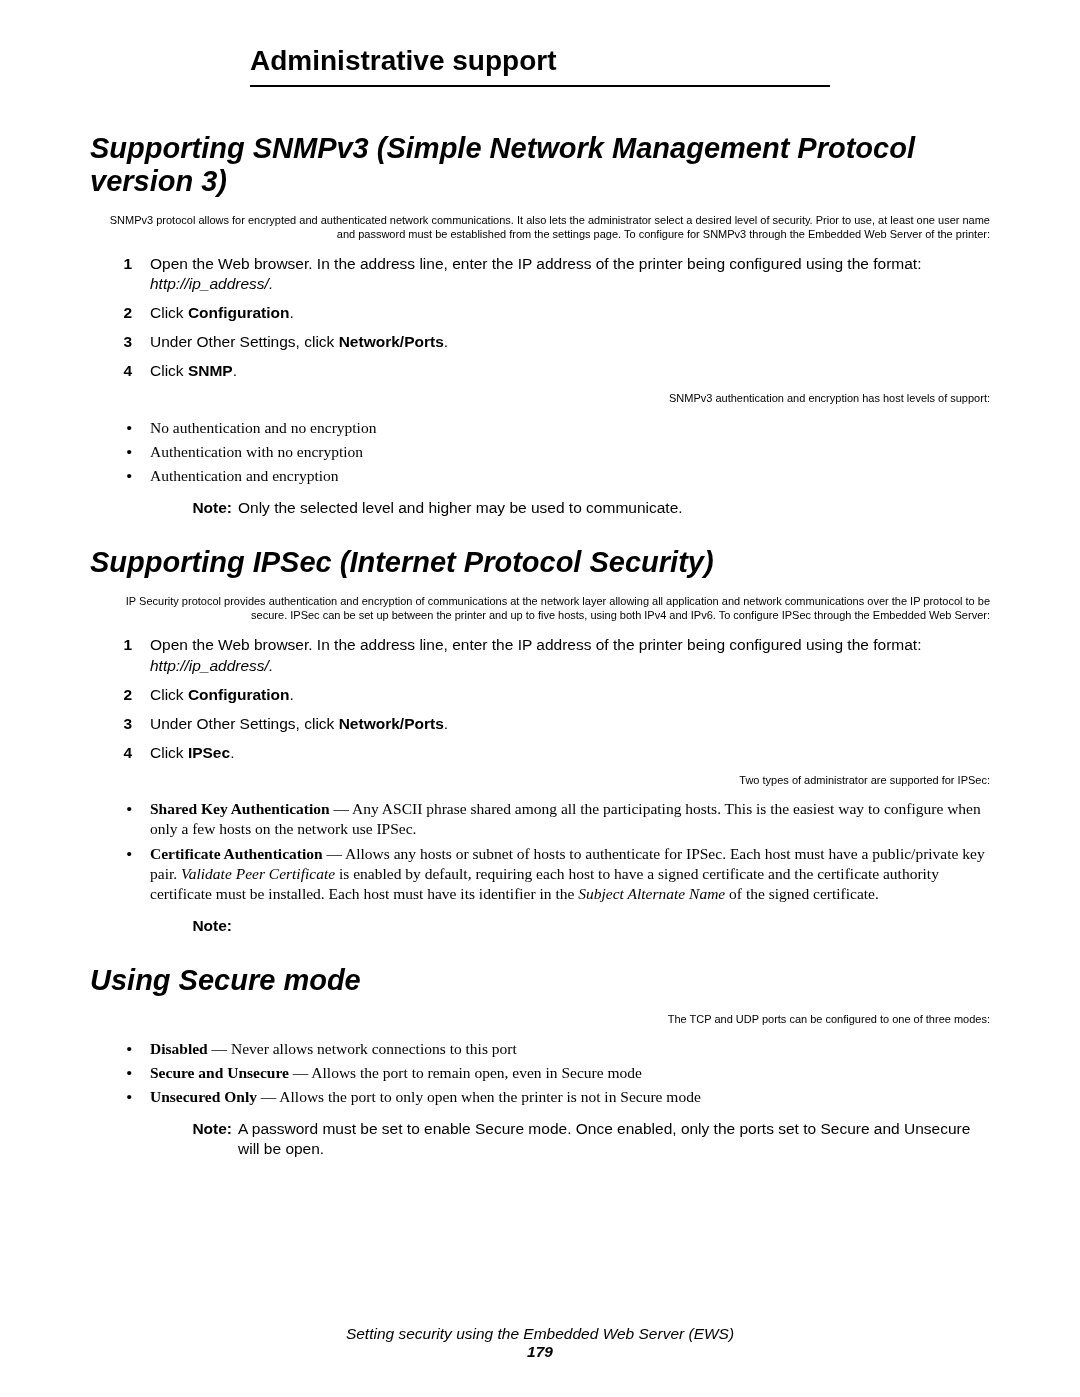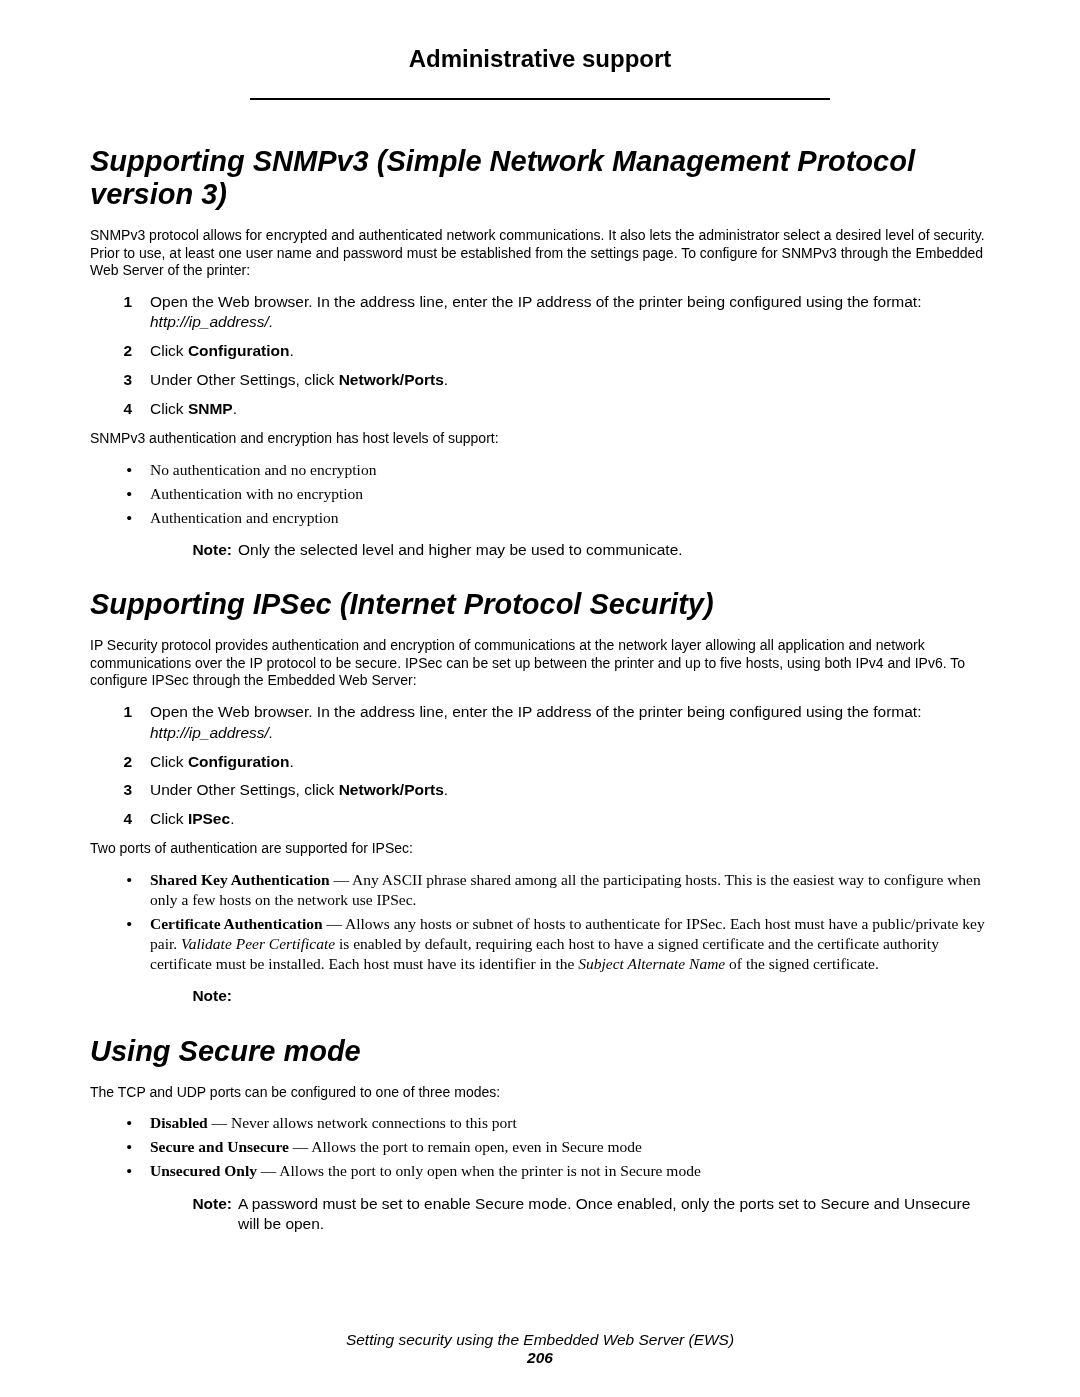--- a/index.html
+++ b/index.html
@@ -4,40 +4,40 @@
 <style>
   * { box-sizing: border-box; margin: 0; padding: 0; }
   html, body { width: 1080px; height: 1397px; background: #fff; }
   body {
     font-family: Arial, Helvetica, sans-serif;
     color: #000;
     padding: 45px 90px 30px 90px;
     position: relative;
   }
   .page-header {
-    text-align: center;
-    font-weight: bold;
-    font-size: 24px;
-    padding-bottom: 25px;
+    text-align: left;
+    font-weight: bold;
+    font-size: 28px;
+    padding-bottom: 8px;
     width: 580px;
     margin: 0 auto 45px auto;
     border-bottom: 2px solid #000;
   }
   h2.section {
     font-style: italic;
     font-weight: bold;
     font-size: 29px;
     margin-top: 28px;
     margin-bottom: 16px;
   }
   p.body {
-    font-size: 14px;
+    font-size: 11px;
     line-height: 1.25;
     margin-bottom: 12px;
-    text-align: left;
+    text-align: right;
   }
   ol.steps {
     list-style: none;
     margin: 8px 0 10px 0;
   }
   ol.steps li {
     font-size: 15.5px;
     line-height: 1.35;
     margin-bottom: 8px;
     display: flex;
@@ -78,21 +78,21 @@
   .note-row .label {
     font-weight: bold;
     width: 148px;
     text-align: right;
     padding-right: 6px;
     flex-shrink: 0;
   }
   .note-row .ntxt { flex: 1; }
   .footer {
     position: absolute;
-    bottom: 30px;
+    bottom: 36px;
     left: 0; right: 0;
     text-align: center;
     font-size: 15.5px;
   }
   .footer .ft { font-style: italic; }
   .footer .pg { font-weight: bold; font-style: italic; }
 </style>
 </head>
 <body>
 
@@ -151,21 +151,21 @@
     </li>
   <li>
       <span class="num">3</span>
       <span class="txt"><span>Under Other Settings, click </span><span class="bold">Network/Ports</span>.</span>
     </li>
   <li>
       <span class="num">4</span>
       <span class="txt"><span>Click </span><span class="bold">IPSec</span>.</span>
     </li>
 </ol>
-<p class="body">Two ports of authentication are supported for IPSec:</p>
+<p class="body">Two types of administrator are supported for IPSec:</p>
 <ul class="bullets">
   <li>
       <span class="dot">•</span>
       <span class="txt"><span class="bold">Shared Key Authentication</span><span> — Any ASCII phrase shared among all the participating hosts. This is the easiest way to configure when only a few hosts on the network use IPSec.</span></span>
     </li>
   <li>
       <span class="dot">•</span>
       <span class="txt"><span class="bold">Certificate Authentication</span><span> — Allows any hosts or subnet of hosts to authenticate for IPSec. Each host must have a public/private key pair. </span><span class="italic">Validate Peer Certificate</span><span> is enabled by default, requiring each host to have a signed certificate and the certificate authority certificate must be installed. Each host must have its identifier in the </span><span class="italic">Subject Alternate Name</span><span> of the signed certificate.</span></span>
     </li>
 </ul>
@@ -189,14 +189,14 @@
       <span class="txt"><span class="bold">Unsecured Only</span><span> — Allows the port to only open when the printer is not in Secure mode</span></span>
     </li>
 </ul>
 <div class="note-row">
   <span class="label">Note:</span>
   <span class="ntxt">A password must be set to enable Secure mode. Once enabled, only the ports set to Secure and Unsecure will be open.</span>
 </div>
 
 <div class="footer">
   <div class="ft">Setting security using the Embedded Web Server (EWS)</div>
-  <div class="pg">206</div>
+  <div class="pg">179</div>
 </div>
 
 </body></html>

